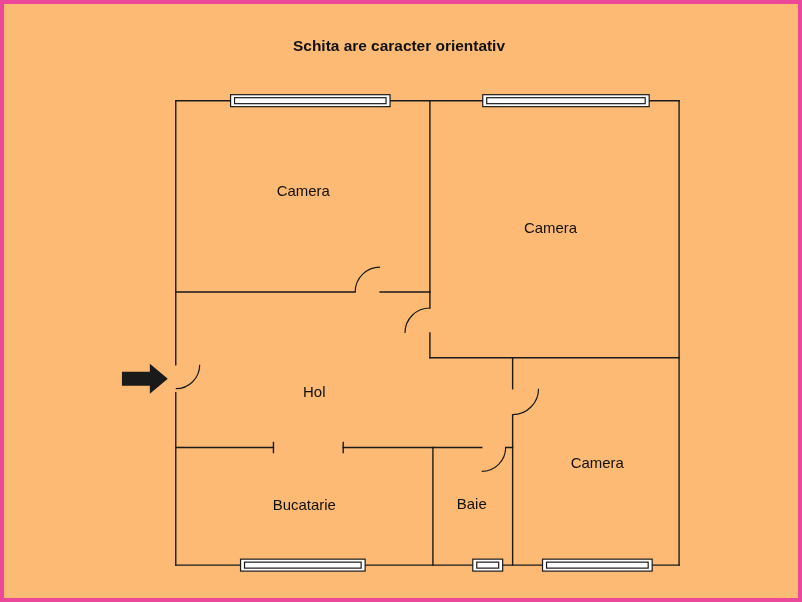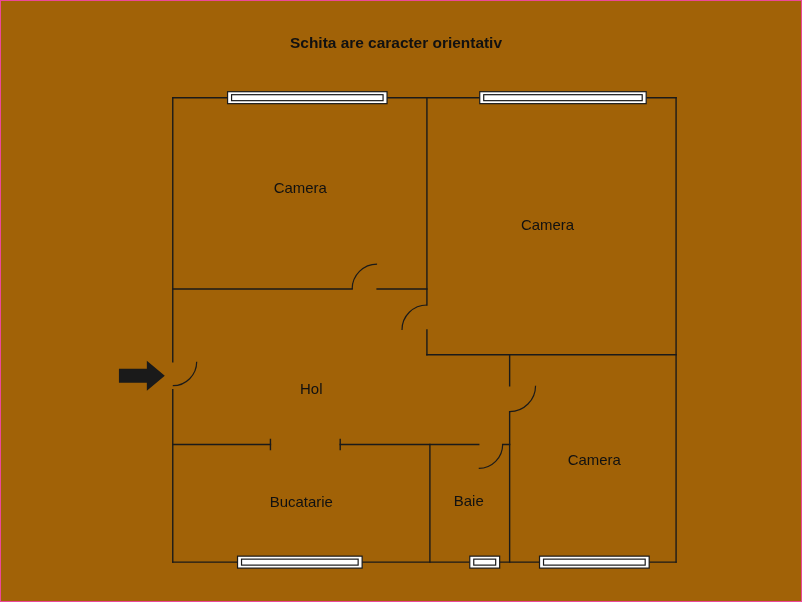--- a/index.html
+++ b/index.html
@@ -6,22 +6,22 @@
     margin: 0;
     padding: 0;
     background: #ffffff;
     font-family: "Liberation Sans", sans-serif;
   }
   .page {
     position: relative;
     width: 802px;
     height: 602px;
     box-sizing: border-box;
-    border: 1px solid #ec4899;
-    background: #a16207;
+    border: 4px solid #ec4899;
+    background: #fdba74;
     overflow: hidden;
   }
   svg { display: block; }
   .wall {
     stroke: #1a1a1a;
     stroke-width: 1.4;
     fill: none;
     stroke-linecap: square;
   }
   .door-arc {

